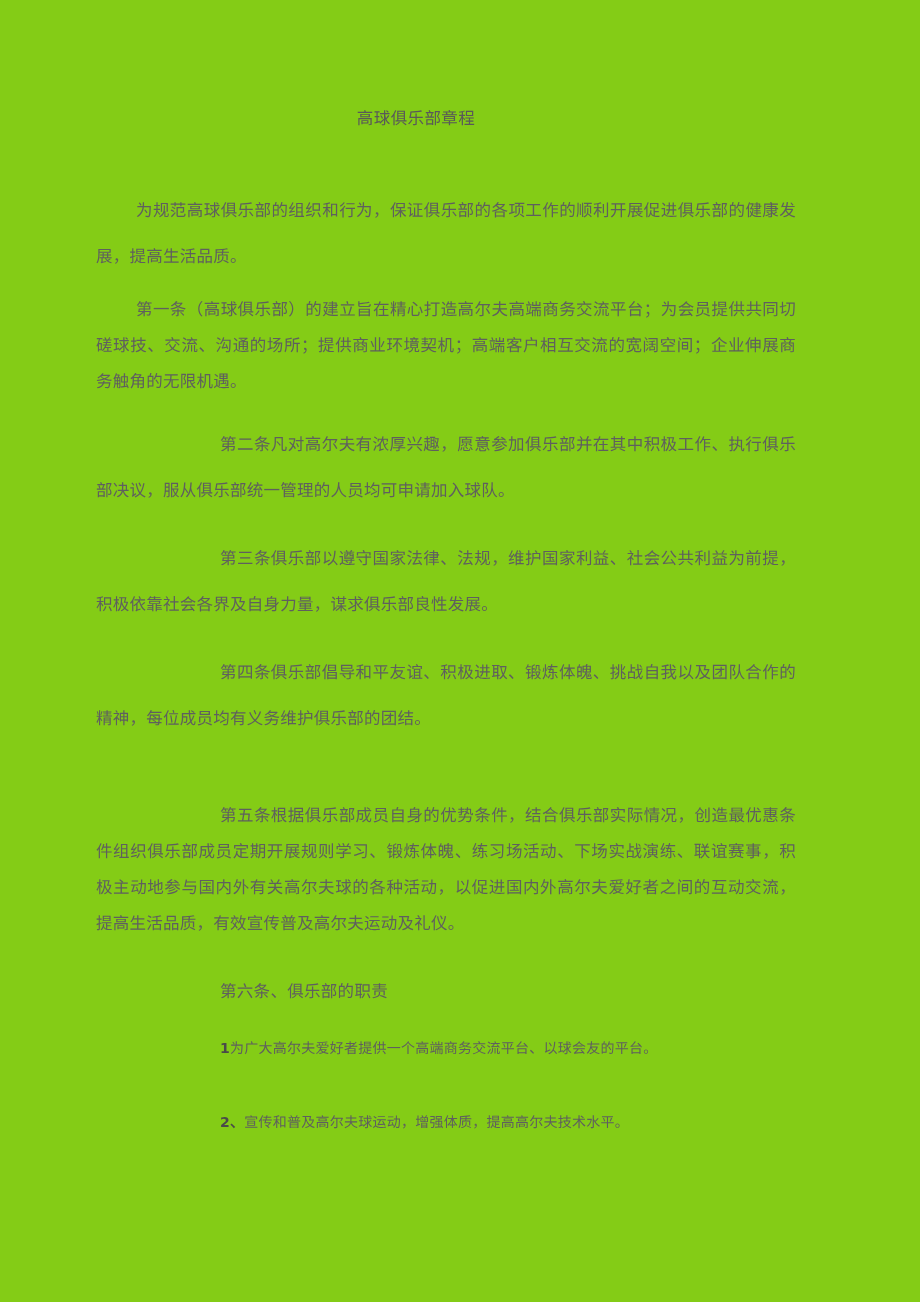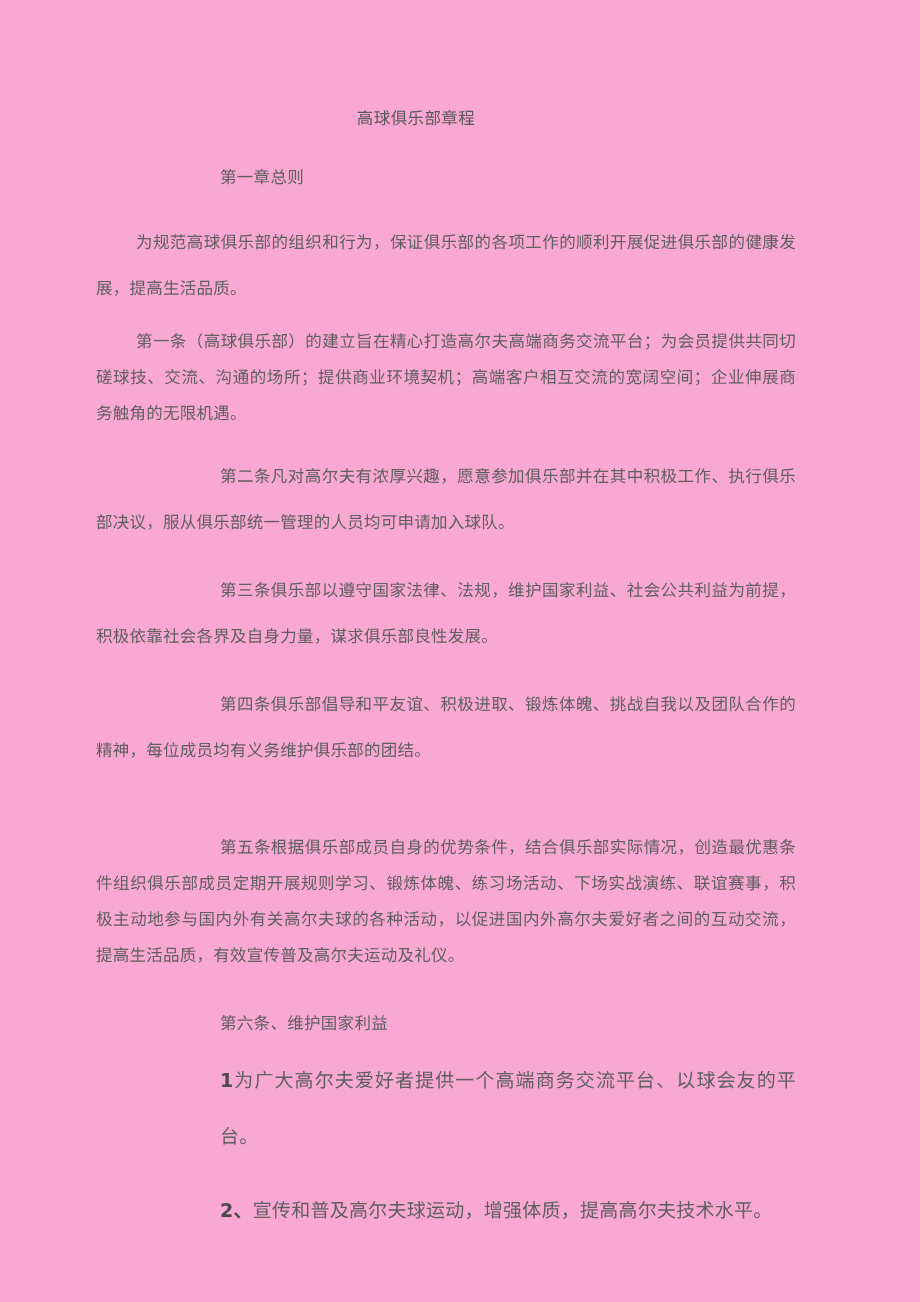--- a/index.html
+++ b/index.html
@@ -7,21 +7,21 @@
     margin: 0;
     padding: 0;
     background: #ffffff;
   }
 
   .page {
     position: relative;
     width: 920px;
     height: 1302px;
     margin: 0 auto;
-    background: #f9a8d4;
+    background: #84cc16;
     overflow: hidden;
     box-sizing: border-box;
     font-family: "DejaVu Sans", "Liberation Sans", sans-serif;
     color: #5f5f5f;
     -webkit-font-smoothing: antialiased;
   }
 
   .doc-body {
     position: absolute;
     left: 96px;
@@ -63,21 +63,21 @@
   .para.loose {
     line-height: 46px;
   }
 
   .para.indent-wide {
     text-indent: 124px;
     font-family: Liberation Serif, serif;
   }
 
   .list-item {
-    font-size: 19px;
+    font-size: 14px;
     line-height: 56px;
     color: #5f5f5f;
     letter-spacing: 0.25px;
     margin: 0;
     padding-left: 124px;
     text-indent: 0;
     text-align: justify;
     text-justify: inter-ideograph;
   }
 
@@ -95,21 +95,20 @@
   .sp-34 { height: 34px; }
 </style>
 </head>
 <body>
 
 <div class="page">
   <div class="doc-body">
 
     <div class="doc-title">高球俱乐部章程</div>
 
-    <div class="chapter-heading">第一章总则</div>
 
     <div class="sp-26"></div>
 
     <div class="para loose">为规范高球俱乐部的组织和行为，保证俱乐部的各项工作的顺利开展促进俱乐部的健康发展，提高生活品质。</div>
 
     <div class="sp-12"></div>
 
     <div class="para">第一条（高球俱乐部）的建立旨在精心打造高尔夫高端商务交流平台；为会员提供共同切磋球技、交流、沟通的场所；提供商业环境契机；高端客户相互交流的宽阔空间；企业伸展商务触角的无限机遇。</div>
 
     <div class="sp-22"></div>
@@ -126,21 +125,21 @@
 
     <div class="sp-30"></div>
 
 
     <div class="sp-26"></div>
 
     <div class="para indent-wide">第五条根据俱乐部成员自身的优势条件，结合俱乐部实际情况，创造最优惠条件组织俱乐部成员定期开展规则学习、锻炼体魄、练习场活动、下场实战演练、联谊赛事，积极主动地参与国内外有关高尔夫球的各种活动，以促进国内外高尔夫爱好者之间的互动交流，提高生活品质，有效宣传普及高尔夫运动及礼仪。</div>
 
     <div class="sp-34"></div>
 
-    <div class="chapter-heading">第六条、维护国家利益</div>
+    <div class="chapter-heading">第六条、俱乐部的职责</div>
 
     <div class="sp-12"></div>
 
     <div class="list-item">
       <span class="num">1</span><span>为广大高尔夫爱好者提供一个高端商务交流平台、以球会友的平台。</span>
     </div>
 
     <div class="sp-18"></div>
 
     <div class="list-item">

